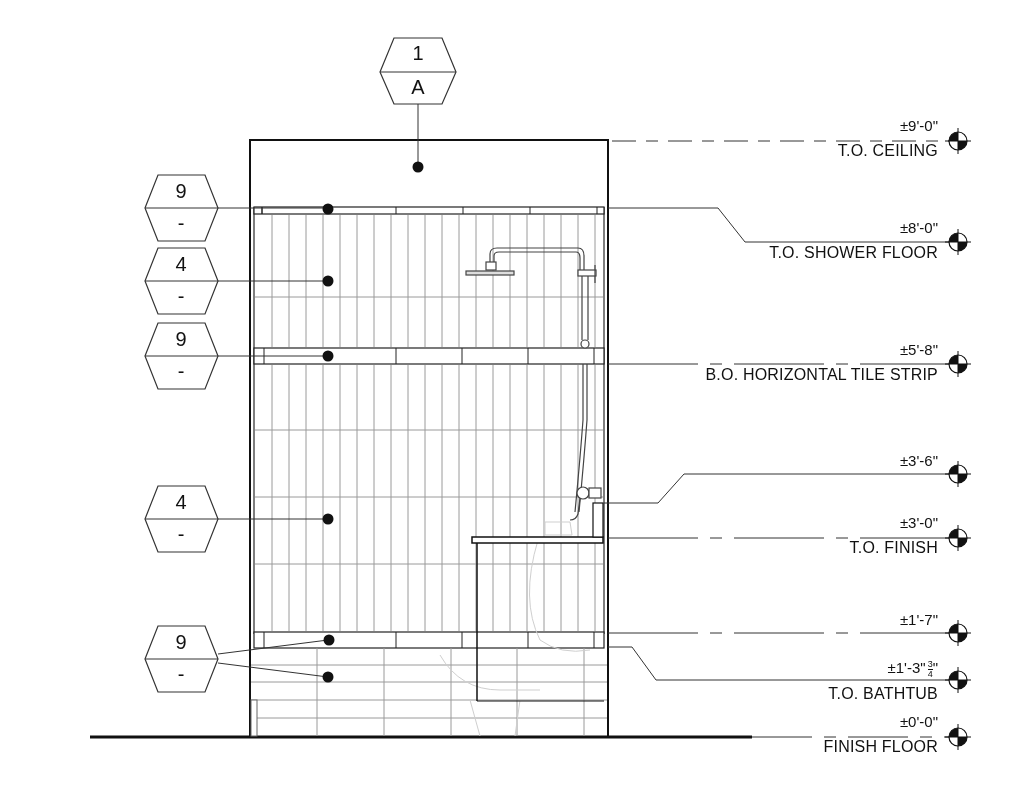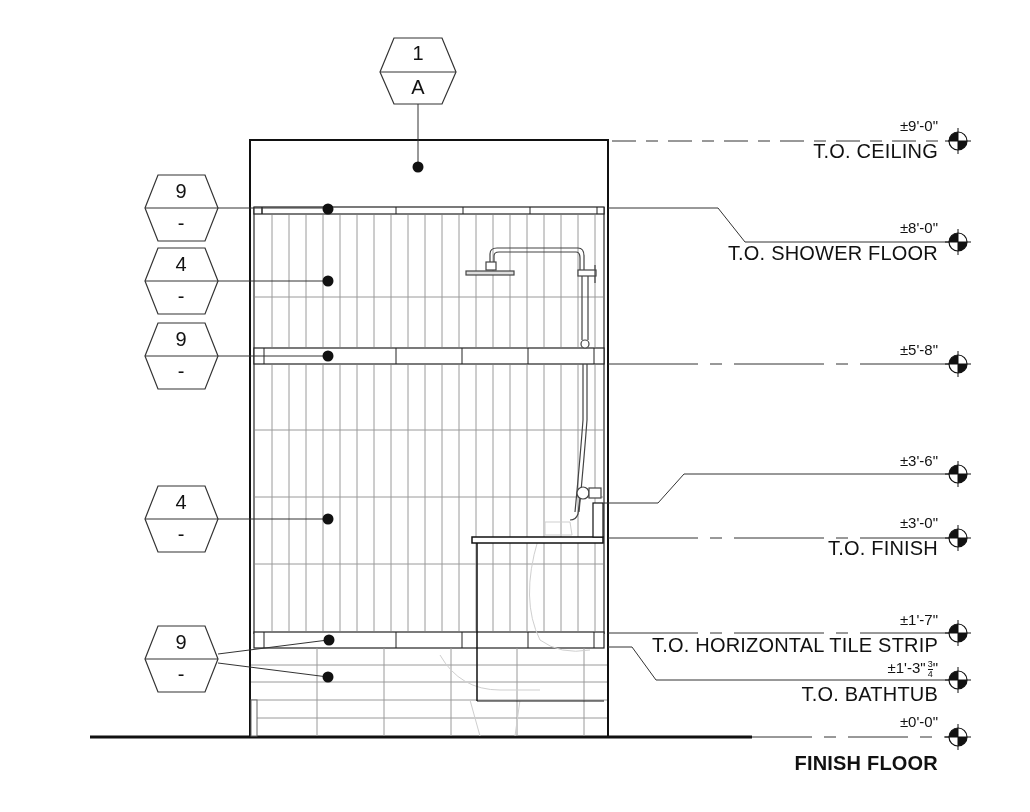--- a/index.html
+++ b/index.html
@@ -1,20 +1,20 @@
 <!DOCTYPE html>
 <html><head>
 <meta charset="utf-8">
 <style>
   html, body { margin: 0; padding: 0; background: #ffffff; }
   body { width: 1030px; height: 812px; position: relative; overflow: hidden; font-family: "Liberation Sans", sans-serif; }
   #canvas { position: absolute; left: 0; top: 0; }
   .lvl { position: absolute; right: 92px; text-align: right; color: #111; font-family: "Liberation Sans", sans-serif; }
   .lvl .val { font-size: 15px; line-height: 16px; }
-  .lvl .name { font-size: 20px; line-height: 18px; letter-spacing: 0.2px; }
+  .lvl .name { font-size: 16px; line-height: 18px; letter-spacing: 0.2px; }
   .tag-text { position: absolute; width: 80px; text-align: center; font-size: 20px; color: #111; font-family: "Liberation Sans", sans-serif; }
   .frac { display: inline-block; vertical-align: middle; font-size: 9px; line-height: 9px; text-align: center; margin-left: 2px; }
   .frac span { display: block; }
   .frac .num { border-bottom: 1px solid #111; }
 </style>
 </head>
 <body>
 
 <svg id="canvas" width="1030" height="812" viewBox="0 0 1030 812" xmlns="http://www.w3.org/2000/svg">
 
@@ -266,34 +266,34 @@
 <div class="lvl" style="top:118px;">
   <div class="val">±9'-0"</div>
   <div class="name" style="margin-top:8px;">T.O. CEILING</div>
 </div>
 <div class="lvl" style="top:220px;">
   <div class="val">±8'-0"</div>
   <div class="name" style="margin-top:8px;">T.O. SHOWER FLOOR</div>
 </div>
 <div class="lvl" style="top:342px;">
   <div class="val">±5'-8"</div>
+  <div class="name" style="margin-top:8px;">B.O. HORIZONTAL TILE STRIP</div>
 </div>
 <div class="lvl" style="top:453px;">
   <div class="val">±3'-6"</div>
 </div>
 <div class="lvl" style="top:515px;">
   <div class="val">±3'-0"</div>
   <div class="name" style="margin-top:8px;">T.O. FINISH</div>
 </div>
 <div class="lvl" style="top:612px;">
   <div class="val">±1'-7"</div>
-  <div class="name" style="margin-top:8px;">T.O. HORIZONTAL TILE STRIP</div>
 </div>
 <div class="lvl" style="top:660px;">
   <div class="val">
     <span>±1'-3"</span><span class="frac"><span class="num">3</span><span class="den">4</span></span><span>"</span>
   </div>
   <div class="name" style="margin-top:6px;text-align:center;">T.O. BATHTUB</div>
 </div>
 <div class="lvl" style="top:714px;">
   <div class="val">±0'-0"</div>
-  <div class="name" style="margin-top:24px;font-weight:bold;">FINISH FLOOR</div>
+  <div class="name" style="margin-top:8px;">FINISH FLOOR</div>
 </div>
 
 </body></html>

